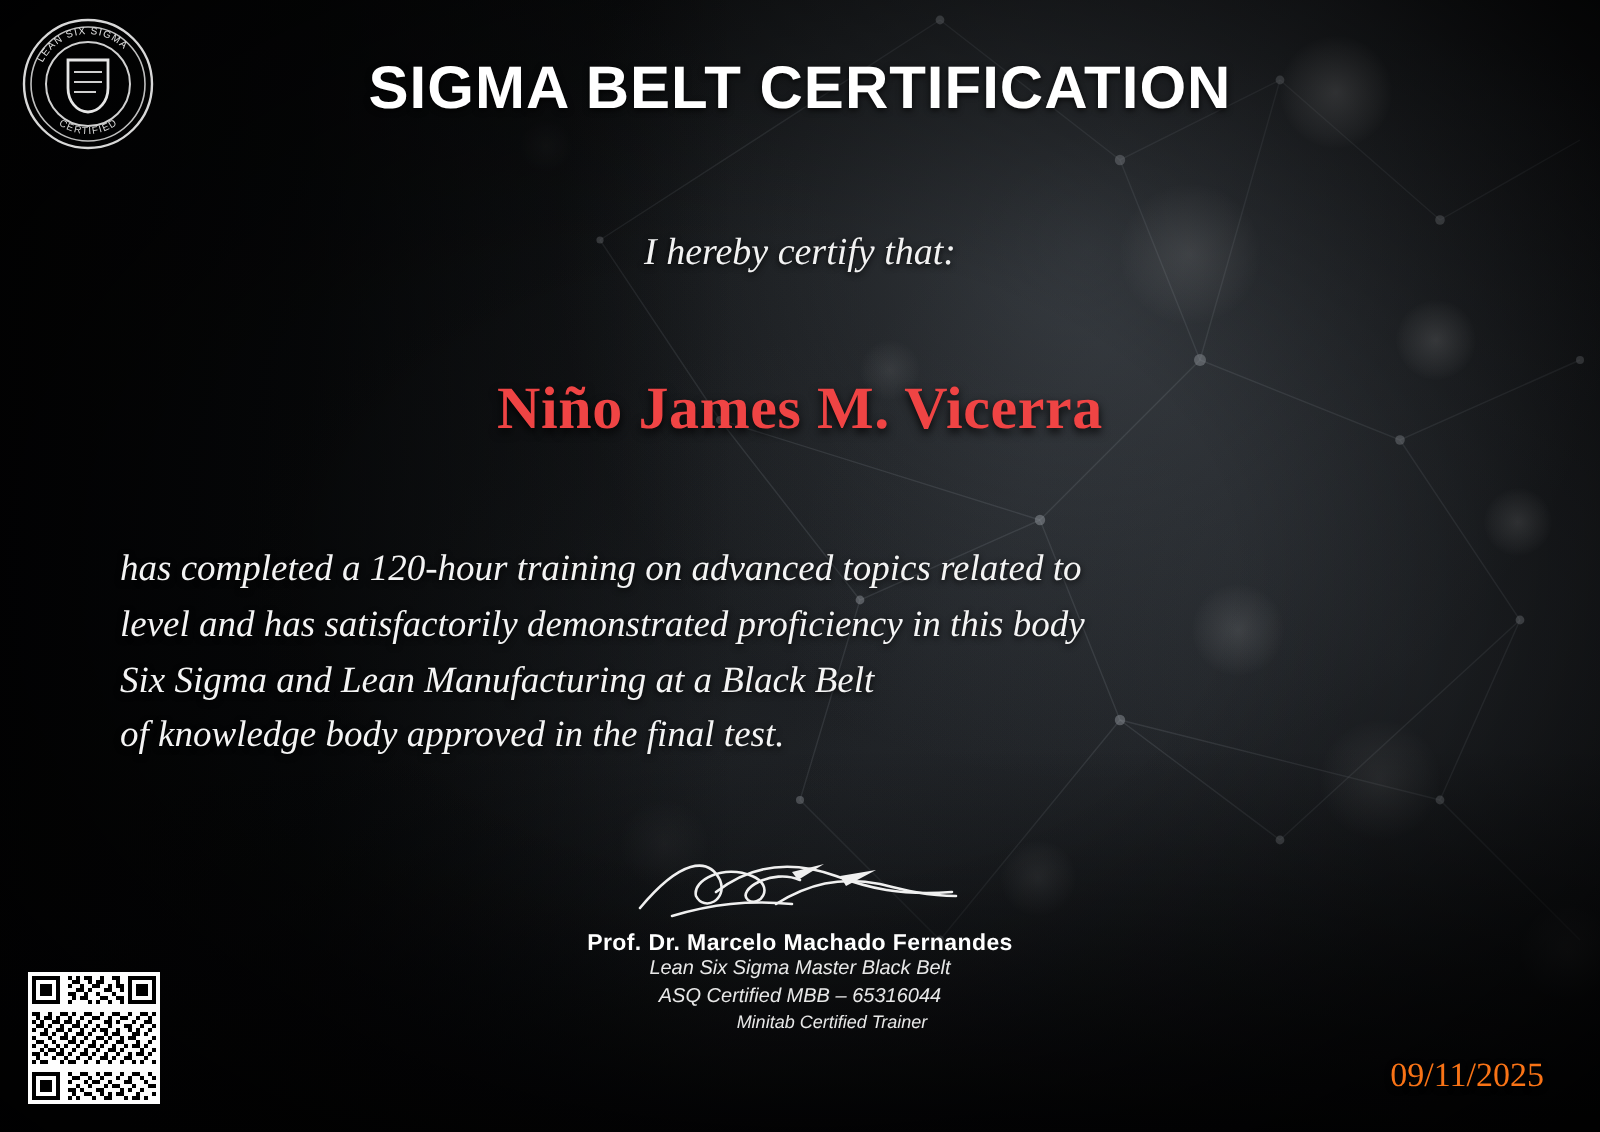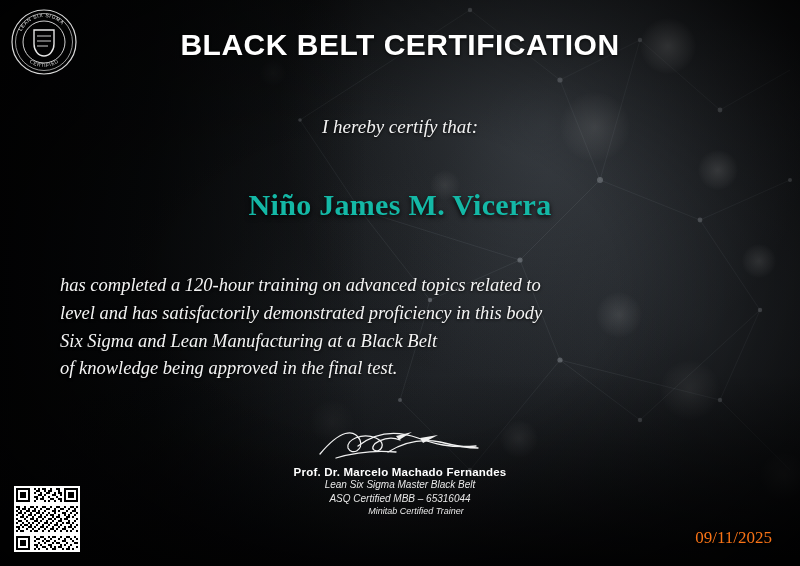--- a/index.html
+++ b/index.html
@@ -93,21 +93,21 @@
 
   .recipient {
     position: absolute;
     left: 0; right: 0;
     top: 188px;
     text-align: center;
     font-family: "Liberation Serif", serif;
     font-weight: bold;
     font-size: 30px;
     letter-spacing: 0.3px;
-    color: #14b8a6;
+    color: #ef4444;
     text-shadow: 0 2px 5px rgba(0,0,0,0.9);
   }
 
   .body-text {
     position: absolute;
     left: 60px; right: 60px;
     top: 272px;
     font-family: "Liberation Serif", serif;
     font-style: italic;
     font-size: 18.5px;
@@ -235,31 +235,31 @@
         <textPath href="#sealTop" startOffset="14%">LEAN SIX SIGMA</textPath>
       </text>
       <path id="sealBot" d="M36 36 m -25 0 a 25 25 0 0 0 50 0" fill="none"></path>
       <text font-family="Liberation Sans, sans-serif" font-size="5" fill="#d6d6d6" letter-spacing="0.6">
         <textPath href="#sealBot" startOffset="30%">CERTIFIED</textPath>
       </text>
     </svg>
   </div>
 
 
-  <div class="title">BLACK BELT CERTIFICATION</div>
+  <div class="title">SIGMA BELT CERTIFICATION</div>
 
   <div class="certify-line">I hereby certify that:</div>
 
   <div class="recipient">Niño James M. Vicerra</div>
 
   <div class="body-text">
     <div>has completed a 120-hour training on advanced topics related to</div>
     <div>level and has satisfactorily demonstrated proficiency in this body</div>
     <div>Six Sigma and Lean Manufacturing at a Black Belt</div>
-    <div>of knowledge being approved in the final test.</div>
+    <div>of knowledge body approved in the final test.</div>
   </div>
 
   <div class="signature-area">
     <div class="sig-mark">
       <svg width="200" height="40" viewBox="0 0 200 40">
         <g fill="none" stroke="#f0f0f0" stroke-width="1.3" stroke-linecap="round">
           <path d="M20 30 C40 6, 54 4, 60 16 C64 26, 52 32, 48 24 C46 16, 62 8, 76 14 C88 19, 80 30, 74 26 C68 21, 86 10, 100 16"></path>
           <path d="M58 22 C76 8, 96 6, 118 14 C134 20, 150 24, 176 22"></path>
           <path d="M88 28 C104 18, 120 14, 140 18 C152 21, 164 24, 178 24"></path>
           <path d="M36 34 C56 28, 74 26, 96 28"></path>

